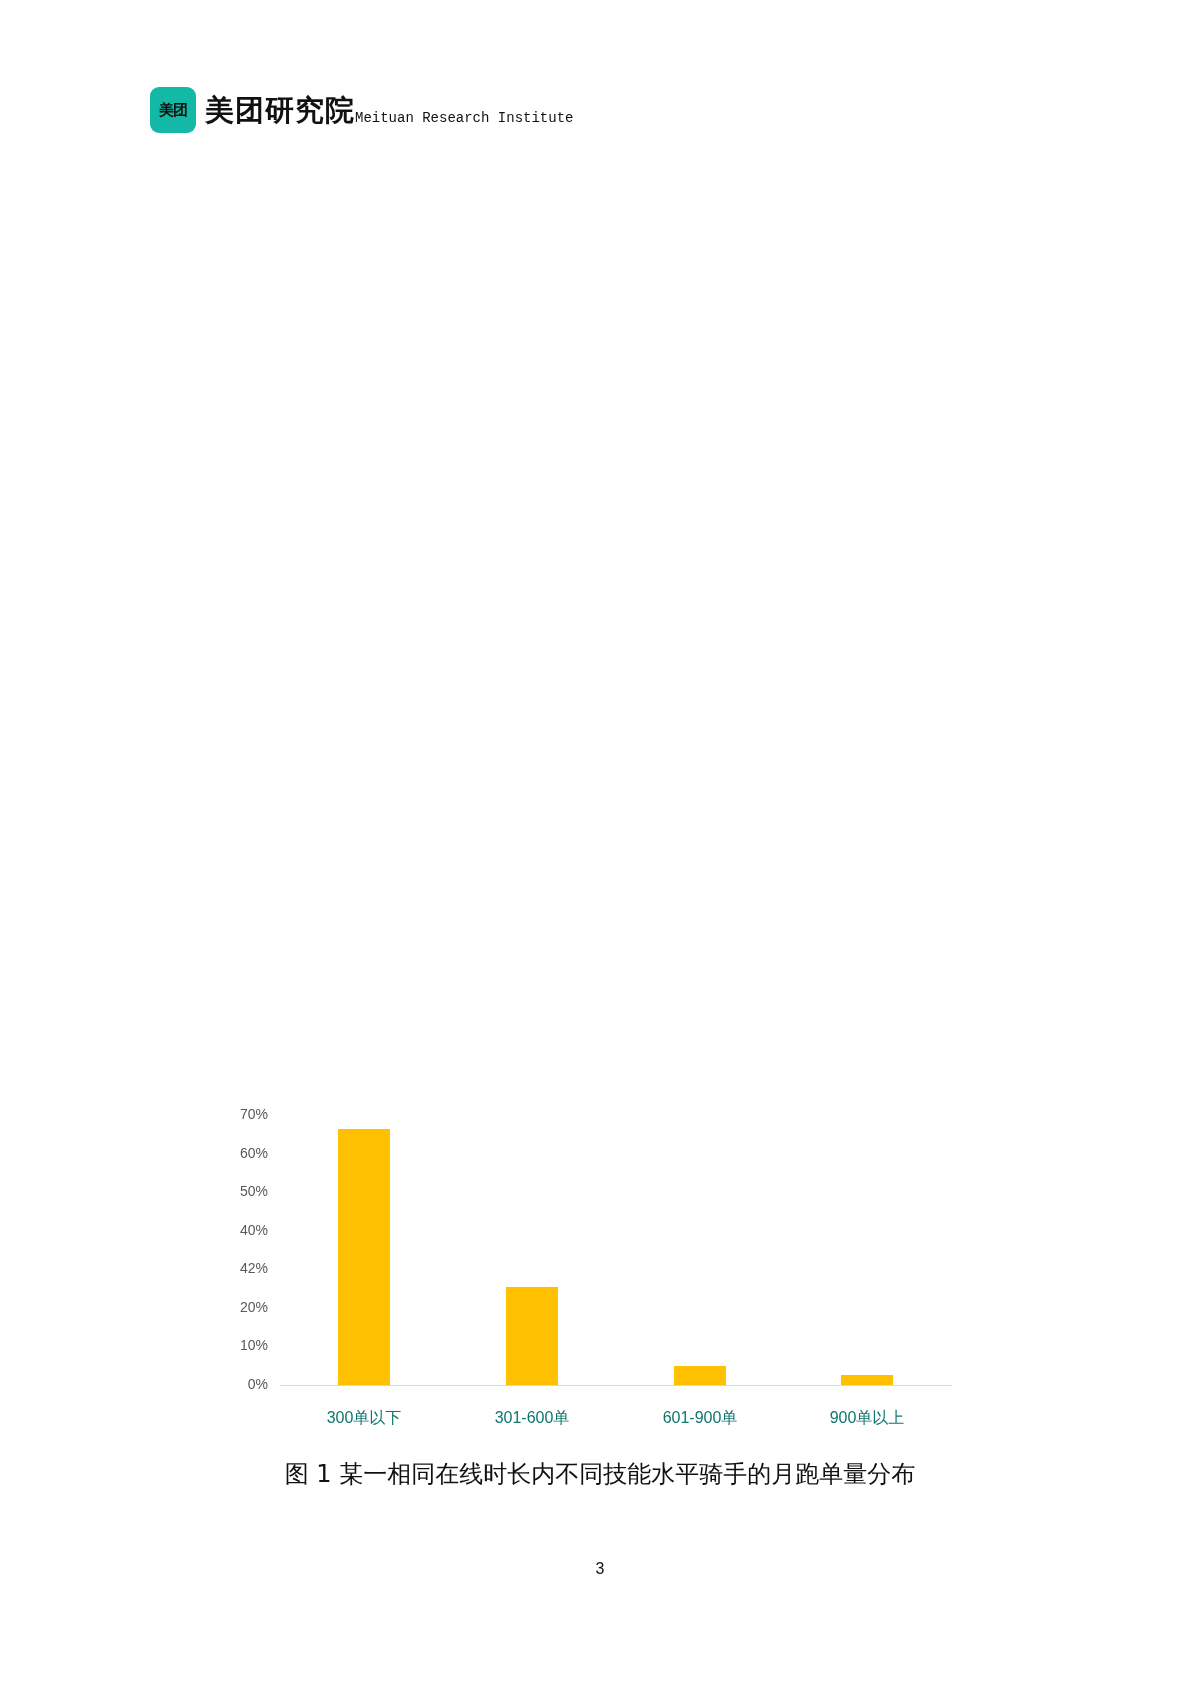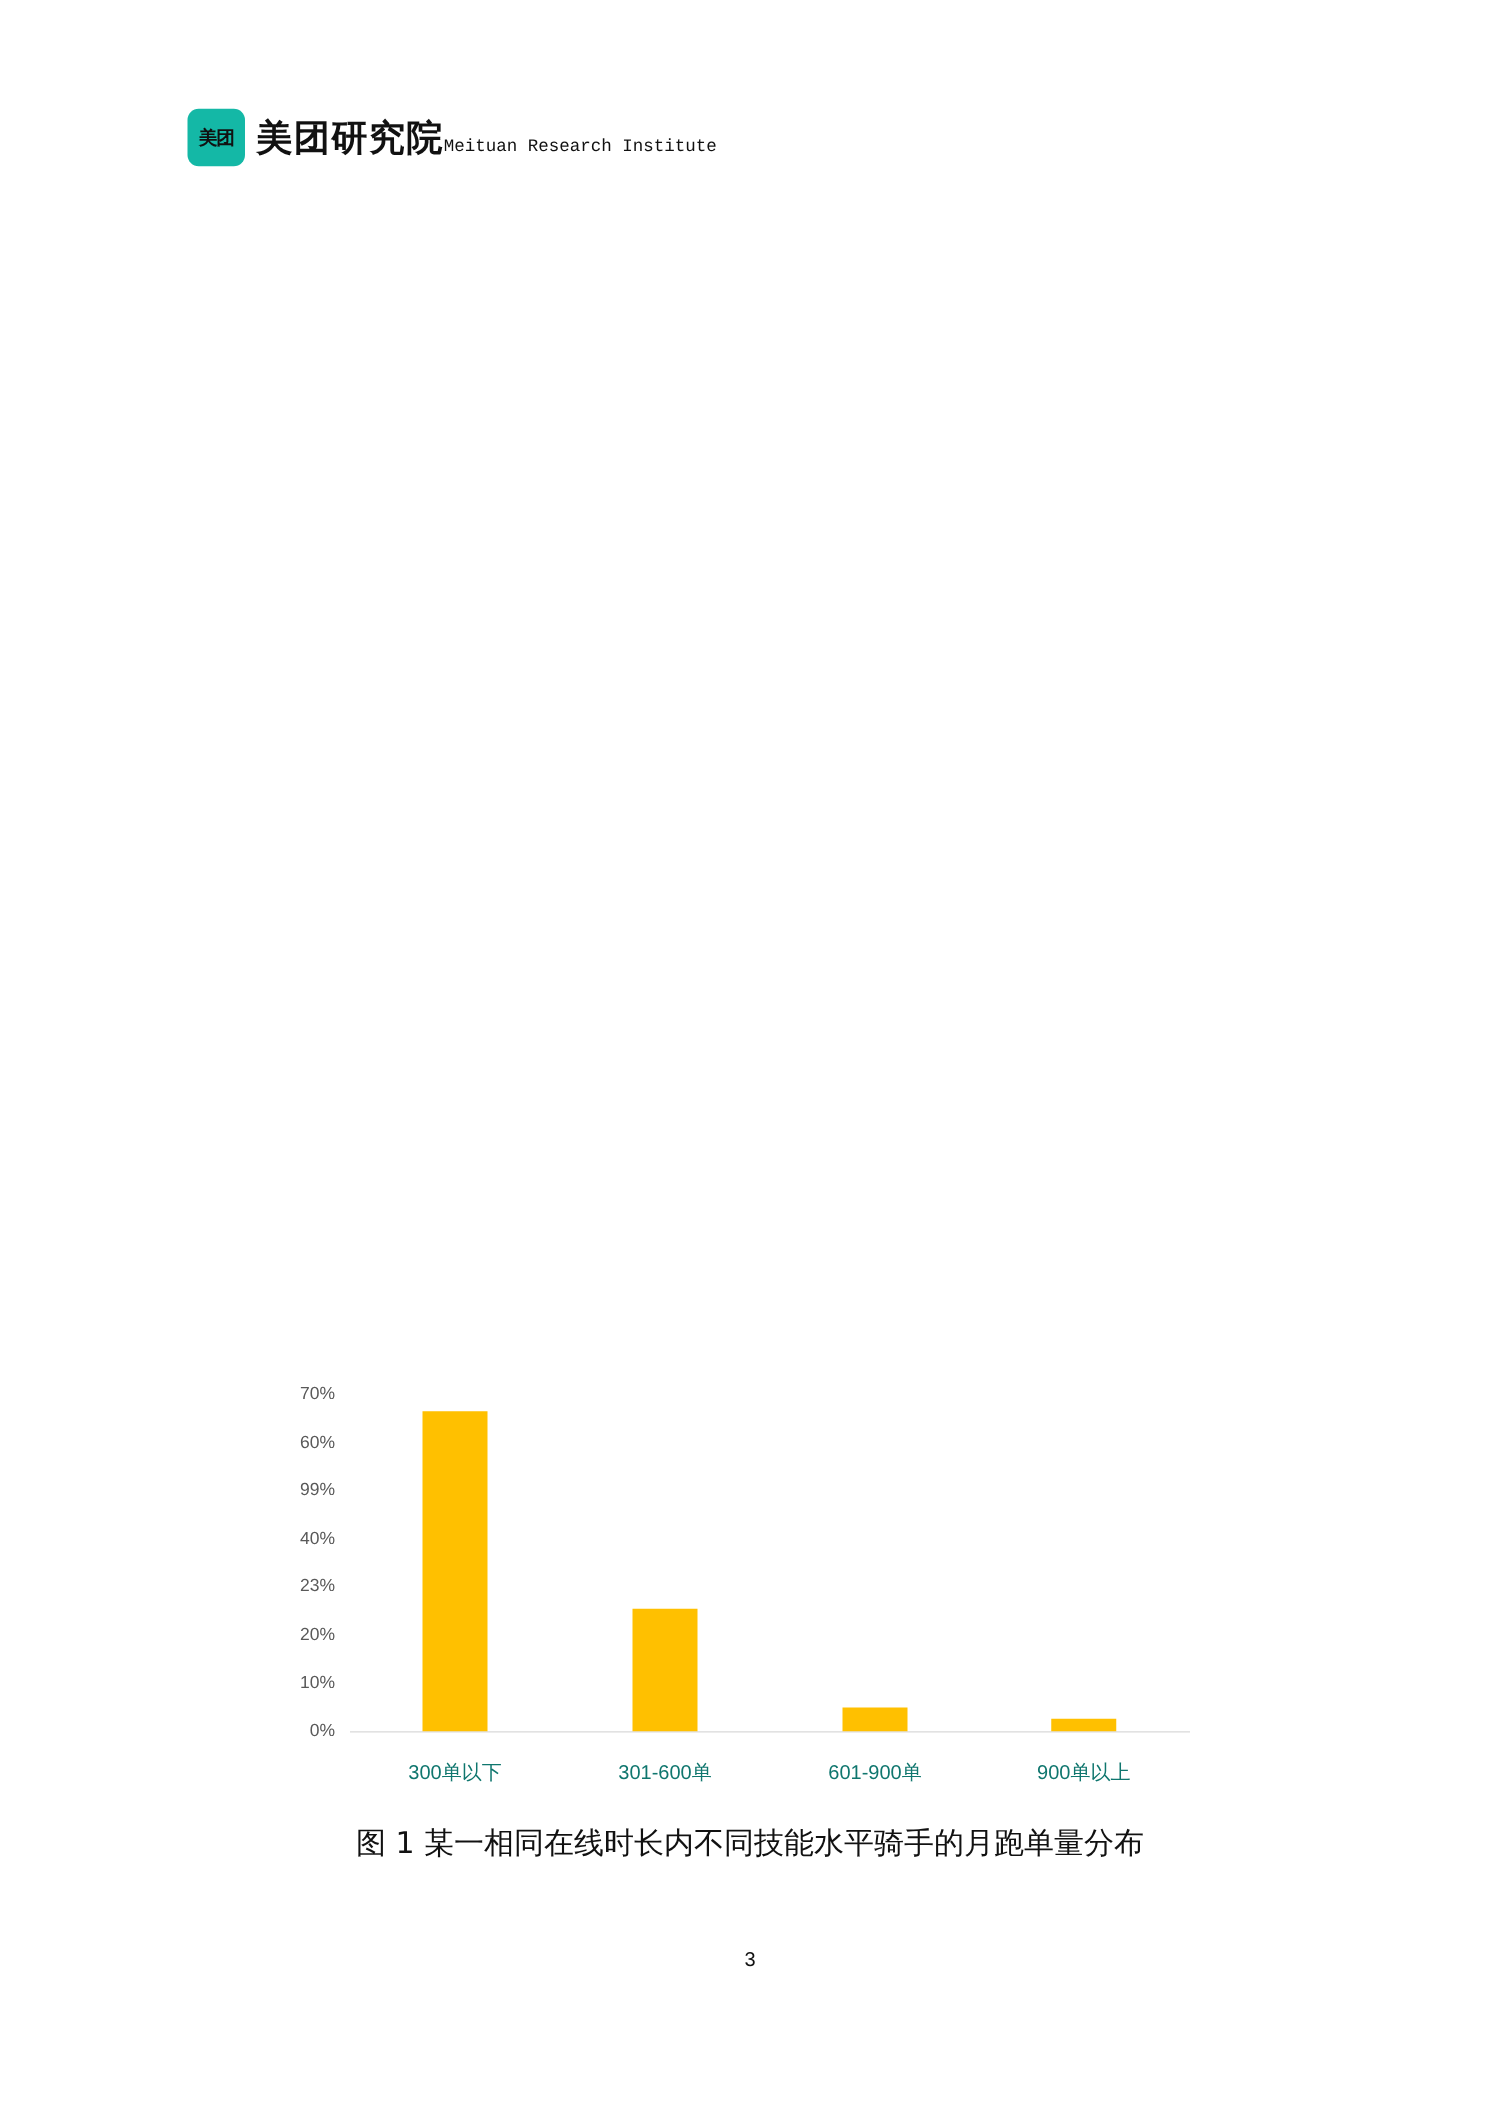--- a/index.html
+++ b/index.html
@@ -41,23 +41,23 @@
 </div>
 
 <div class="body-text">
 </div>
 
 <div class="chart" id="chart">
   <div class="baseline"></div>
 <div class="ytick" style="left: 218px; top: 1376px;">0%</div>
     <div class="ytick" style="left: 218px; top: 1337.43px;">10%</div>
     <div class="ytick" style="left: 218px; top: 1298.86px;">20%</div>
-    <div class="ytick" style="left: 218px; top: 1260.29px;">23%</div>
+    <div class="ytick" style="left: 218px; top: 1260.29px;">42%</div>
     <div class="ytick" style="left: 218px; top: 1221.71px;">40%</div>
-    <div class="ytick" style="left: 218px; top: 1183.14px;">99%</div>
+    <div class="ytick" style="left: 218px; top: 1183.14px;">50%</div>
     <div class="ytick" style="left: 218px; top: 1144.57px;">60%</div>
     <div class="ytick" style="left: 218px; top: 1106px;">70%</div>
     <div class="bar" style="background: rgb(255, 192, 0); left: 338px; top: 1128.5px; height: 256.5px;"></div>
     <div class="xlab" style="left: 284px;">300单以下</div>
     <div class="bar" style="background: rgb(255, 192, 0); left: 506px; top: 1286.64px; height: 98.3571px;"></div>
     <div class="xlab" style="left: 452px;">301-600单</div>
     <div class="bar" style="background: rgb(255, 192, 0); left: 674px; top: 1365.71px; height: 19.2857px;"></div>
     <div class="xlab" style="left: 620px;">601-900单</div>
     <div class="bar" style="background: rgb(255, 192, 0); left: 841px; top: 1375.36px; height: 9.64286px;"></div>
     <div class="xlab" style="left: 787px;">900单以上</div>

